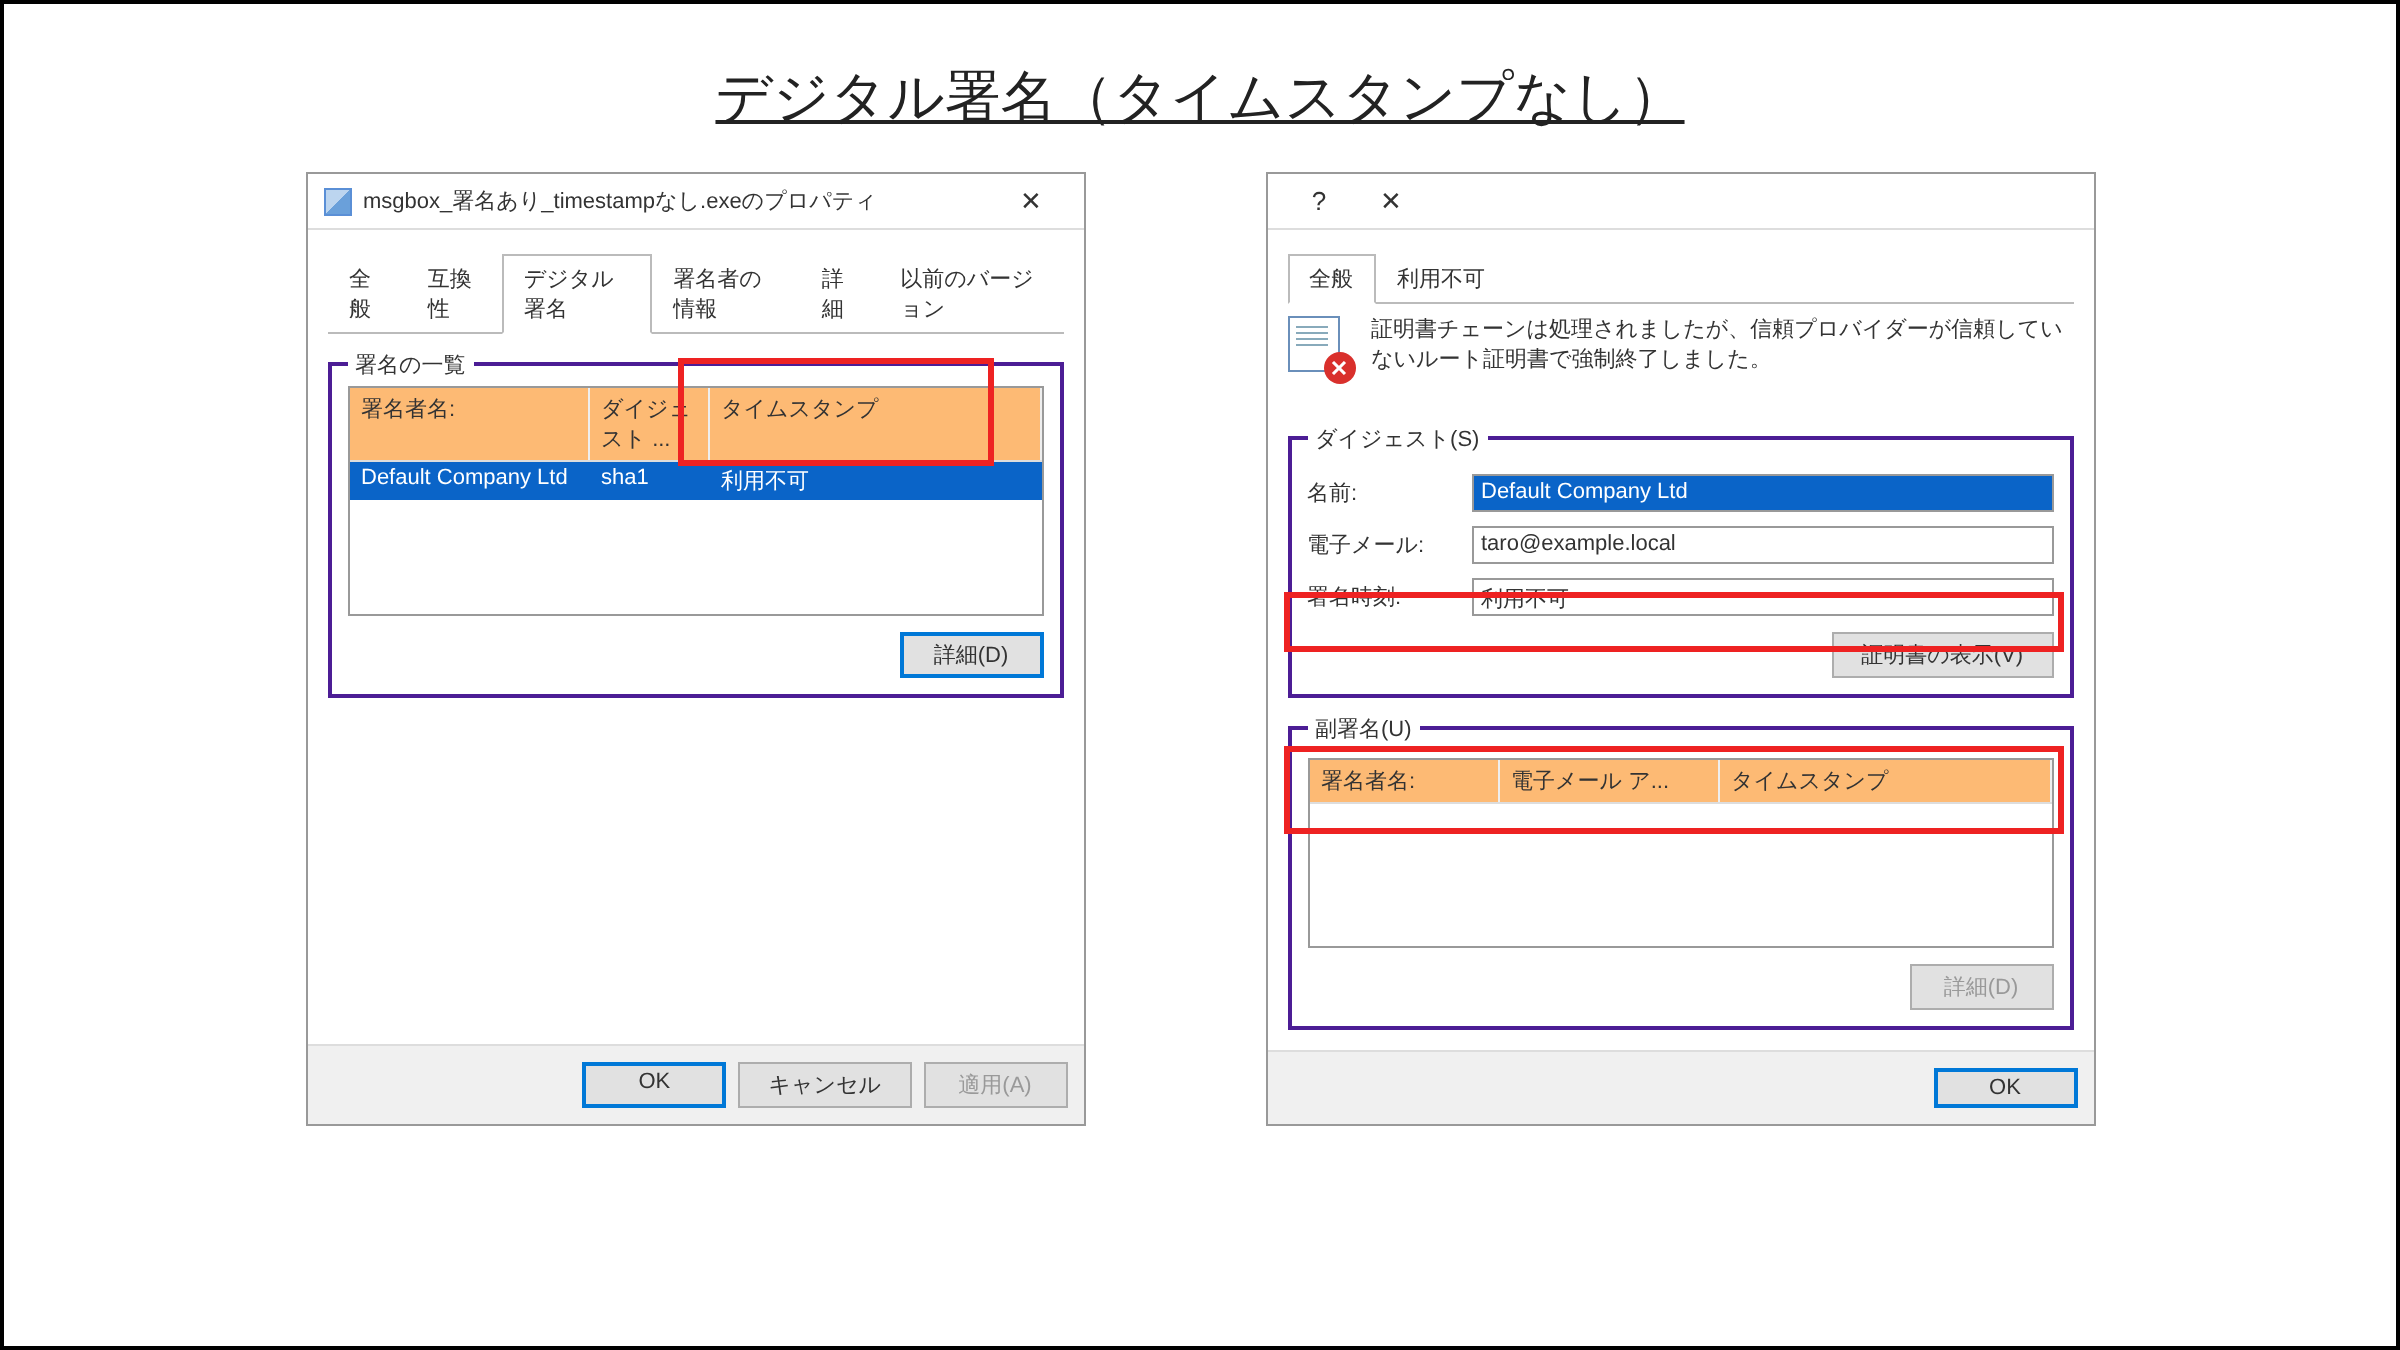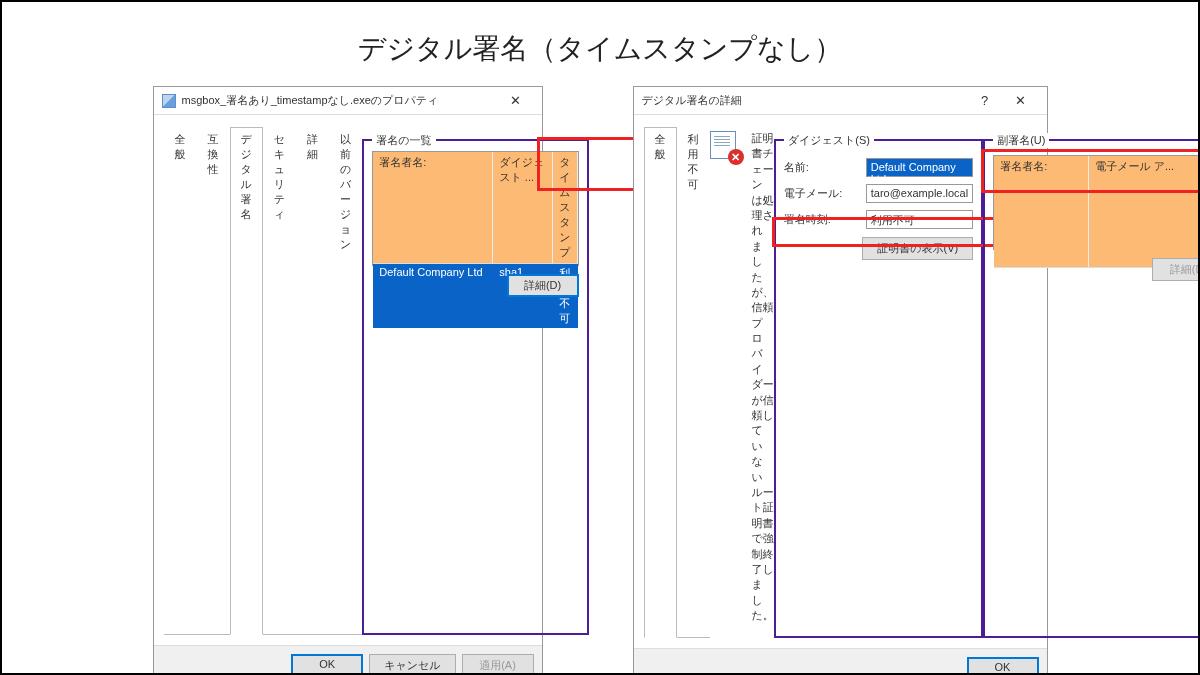--- a/index.html
+++ b/index.html
@@ -10,20 +10,21 @@
       height: 675px;
       border: 2px solid #000;
       position: relative;
     }
     .page-title {
       text-align: center;
       font-size: 28px;
       font-weight: normal;
       padding: 28px 0 18px;
       color: #222;
+      text-decoration: underline;
     }
     .dialogs {
       display: flex;
       gap: 90px;
       justify-content: center;
       padding: 0 40px;
     }
     .dialog {
       background: #fff;
       border: 1px solid #999;
@@ -52,20 +53,21 @@
       width: 36px; height: 24px;
       display: flex; align-items: center; justify-content: center;
       font-size: 13px;
       color: #333;
     }
     .dialog-body {
       padding: 10px;
       background: #fff;
       flex: 1;
       display: flex;
+      flex-direction: column;
     }
     .tabs {
       display: flex;
       border-bottom: 1px solid #bbb;
       margin-top: 2px;
     }
     .tab {
       padding: 4px 10px;
       font-size: 11px;
       border: 1px solid transparent;
@@ -182,21 +184,21 @@
     <div class="titlebar">
       <div class="appicon"></div>
       <div class="title">msgbox_署名あり_timestampなし.exeのプロパティ</div>
       <div class="winbtn">✕</div>
     </div>
     <div class="dialog-body">
       <div class="tabs">
         <div class="tab">全般</div>
         <div class="tab">互換性</div>
         <div class="tab active">デジタル署名</div>
-        <div class="tab">セキュリティ</div>
+        <div class="tab">署名者の情報</div>
         <div class="tab">詳細</div>
         <div class="tab">以前のバージョン</div>
       </div>
       <div class="groupbox" style="position:relative;">
         <div class="legend">署名の一覧</div>
         <div class="listview">
           <div class="listheader">
             <div class="col col-w1">署名者名:</div>
             <div class="col col-w2">ダイジェスト ...</div>
             <div class="col col-w3">タイムスタンプ</div>
@@ -216,21 +218,20 @@
     </div>
     <div class="dialog-footer">
       <div class="btn primary">OK</div>
       <div class="btn">キャンセル</div>
       <div class="btn disabled">適用(A)</div>
     </div>
   </div>
 
   <div class="dialog right" style="position:relative;">
     <div class="titlebar">
-      <div class="title">デジタル署名の詳細</div>
       <div class="winbtn">?</div>
       <div class="winbtn">✕</div>
     </div>
     <div class="dialog-body">
       <div class="tabs">
         <div class="tab active">全般</div>
         <div class="tab">利用不可</div>
       </div>
       <div class="info-row">
         <div class="cert-icon">

